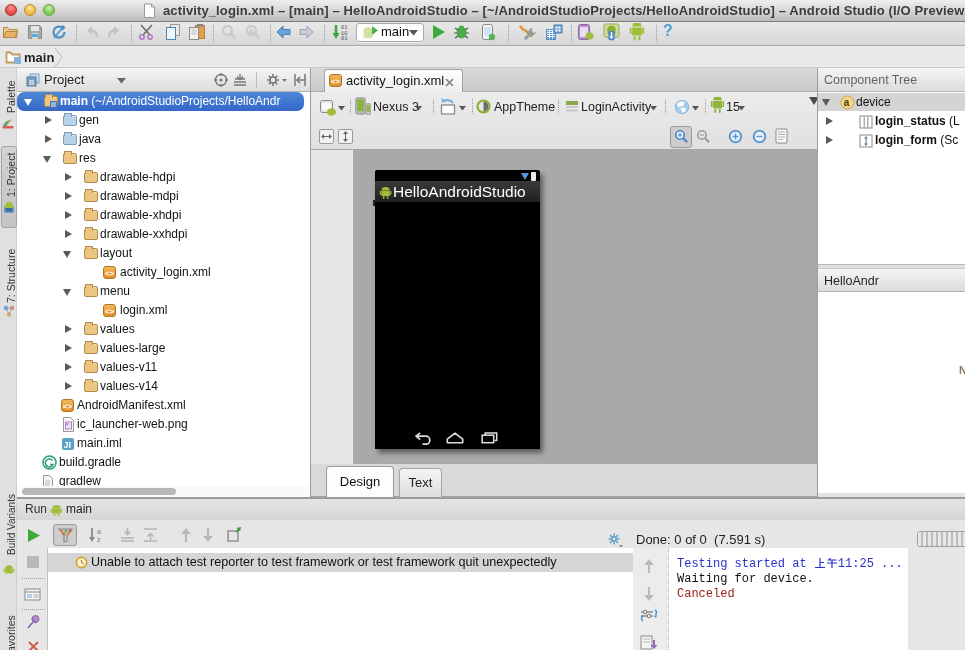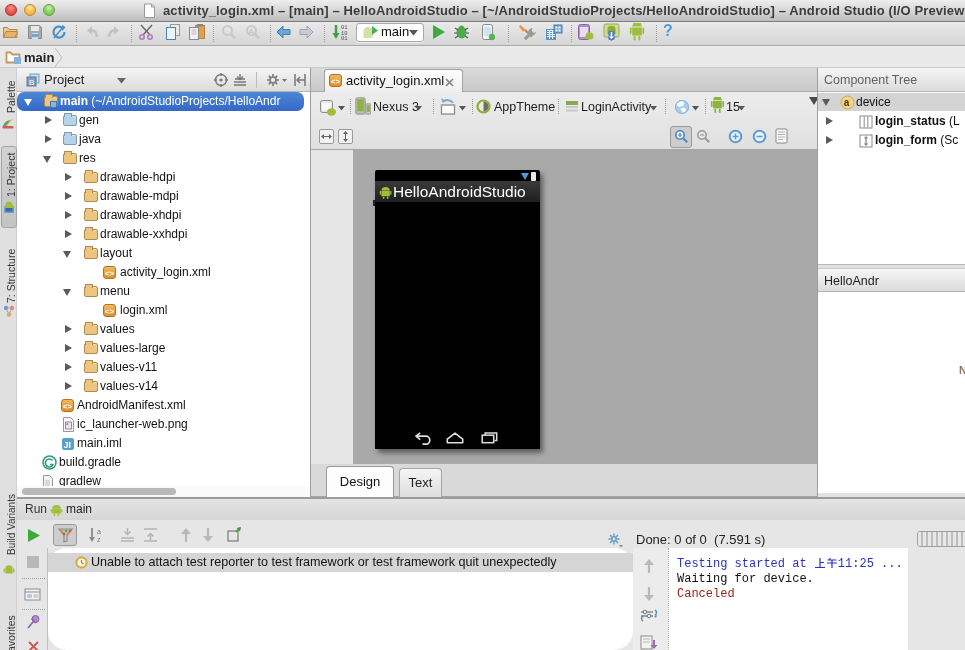--- a/index.html
+++ b/index.html
@@ -670,21 +670,21 @@
         </svg>
       <svg class="ico" style="left:9px;top:66px" width="15" height="16">
           <circle cx="9.5" cy="5" r="3.5" fill="#b48ac8" stroke="#8a62a8"></circle>
           <path d="M7 8l-5 6" stroke="#8a62a8" stroke-width="1.6"></path>
           <path d="M5.5 4.5L10 9" stroke="#8a62a8" stroke-width="1.2"></path>
         </svg>
       <svg class="ico" style="left:10px;top:92px" width="13" height="13">
           <path d="M2 2l9 9M11 2l-9 9" stroke="#d05a52" stroke-width="2"></path>
         </svg>
     </div>
-    <div class="abs" style="left:31px;top:49px;width:585px;height:102px;background:#fff;border-radius:19px;">
+    <div class="abs" style="left:31px;top:49px;width:585px;height:102px;background:#fff;">
       <div style="position:absolute;left:0;top:5px;width:585px;height:19px;background:#d5d5d5;">
         <svg class="ico" style="left:27px;top:3px" width="13" height="13">
             <circle cx="6.5" cy="6.5" r="5.5" fill="#f0c050" stroke="#c89830"></circle>
             <circle cx="6.5" cy="6.5" r="3.8" fill="#fdf6e3"></circle>
             <path d="M6.5 4v2.5l2 1.5" fill="none" stroke="#b08820" stroke-width="1.2"></path>
           </svg>
         <span style="position:absolute;left:43px;top:2px;font-size:12.6px;color:#111;">Unable to attach test reporter to test framework or test framework quit unexpectedly</span>
       </div>
     </div>
     <div class="abs" style="left:616px;top:49px;width:35px;height:102px;background:#ececec;">

